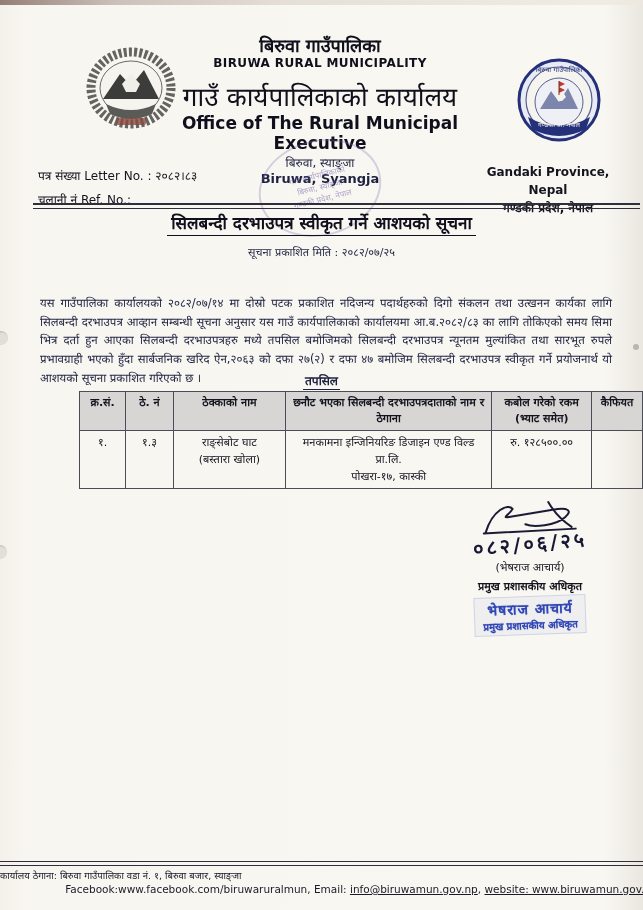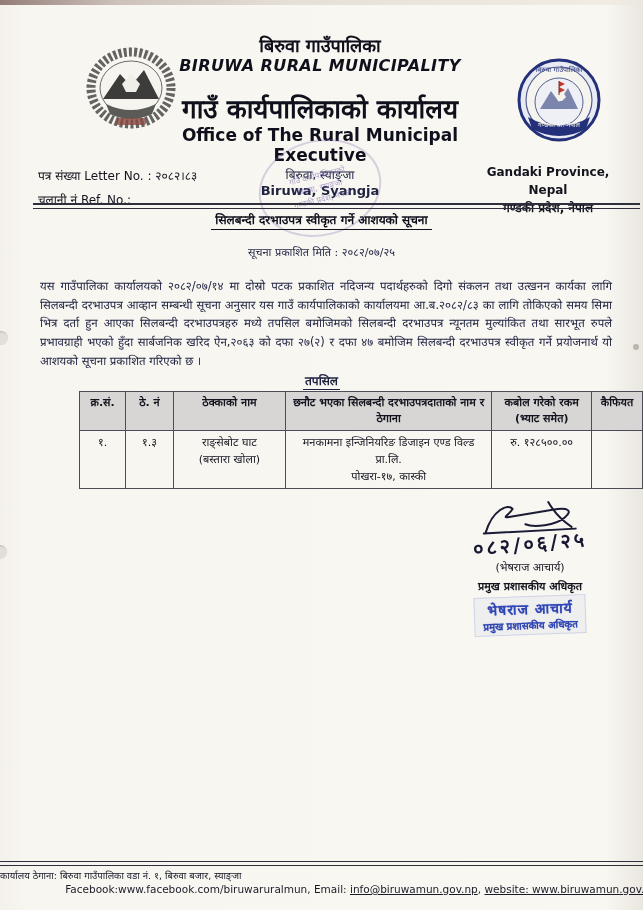--- a/index.html
+++ b/index.html
@@ -14,43 +14,43 @@
     color:#1e2240;
   }
   .scan-top-edge{position:absolute;top:0;left:0;width:100%;height:5px;
     background:linear-gradient(90deg,#6b4a44 0%,#b9aba3 18%,#ddd6cc 45%,#eee9e0 100%);opacity:.7;}
   .hole-punch{position:absolute;width:14px;height:14px;border-radius:50%;
     background:#e2dfd8;box-shadow:inset 1px 1px 2px rgba(0,0,0,.18);}
   
   .emblem{position:absolute;}
   .hdr-center{position:absolute;top:36px;left:150px;width:340px;text-align:center;line-height:1.15;}
   .np-title{font-size:18px;font-weight:bold;color:#10101c;}
-  .en-title{font-size:16px;font-weight:bold;letter-spacing:.4px;color:#10101c;font-style:italic;}
-  .np-office{font-size:26px;font-weight:bold;margin-top:20px;color:#10101c;}
+  .en-title{font-size:12px;font-weight:bold;letter-spacing:.4px;color:#10101c;}
+  .np-office{font-size:26px;font-weight:normal;margin-top:13px;color:#10101c;}
   .en-office{font-size:17px;font-weight:bold;margin-top:1px;color:#10101c;}
   .np-place{font-size:12px;margin-top:4px;}
   .en-place{font-size:13px;font-weight:bold;margin-top:1px;}
   
   .faint-stamp{position:absolute;top:140px;left:258px;width:120px;height:92px;
     border:2px solid rgba(122,104,176,.28);border-radius:50%;
     transform:rotate(-14deg);color:rgba(110,92,168,.55);
     display:flex;flex-direction:column;justify-content:center;align-items:center;
     font-size:8px;text-align:center;line-height:1.5;pointer-events:none;}
   
   .meta-left{position:absolute;left:38px;top:164px;font-size:12px;line-height:2.0;color:#14141f;}
   .meta-right{position:absolute;left:468px;top:163px;width:160px;text-align:center;
     font-size:12px;font-weight:bold;line-height:1.5;color:#14141f;}
   .dbl-rule{position:absolute;left:33px;right:3px;height:3px;
     border-top:2px solid #2e2e3c;border-bottom:1.4px solid #2e2e3c;}
   
   .notice-title{position:absolute;top:211px;left:0;width:643px;text-align:center;
-    font-size:12px;font-weight:bold;color:#10101c;}
+    font-size:17px;font-weight:bold;color:#10101c;}
   .notice-title span{border-bottom:1.6px solid #10101c;padding:0 4px 2px;}
   .notice-sub{position:absolute;top:244px;left:0;width:643px;text-align:center;font-size:11px;}
-  .body-par{position:absolute;top:277px;left:40px;width:572px;
+  .body-par{position:absolute;top:294px;left:40px;width:572px;
     font-size:11.5px;line-height:1.62;text-align:justify;}
   .tapasil{position:absolute;top:372px;left:0;width:643px;text-align:center;
     font-size:12px;font-weight:bold;}
   .tapasil span{border-bottom:1.4px solid #1e2240;padding:0 2px 1px;margin-top:44px;}
   
   table.notice-table{position:absolute;top:391px;left:37px;border-collapse:collapse;
     font-size:11px;color:#14141f;margin-left:42px;}
   .notice-table th,.notice-table td{border:1.2px solid #4c4c58;padding:3px 4px;text-align:center;vertical-align:top;}
   .notice-table th{background:#d7d6d4;font-weight:bold;line-height:1.45;}
   .notice-table td{line-height:1.55;}

